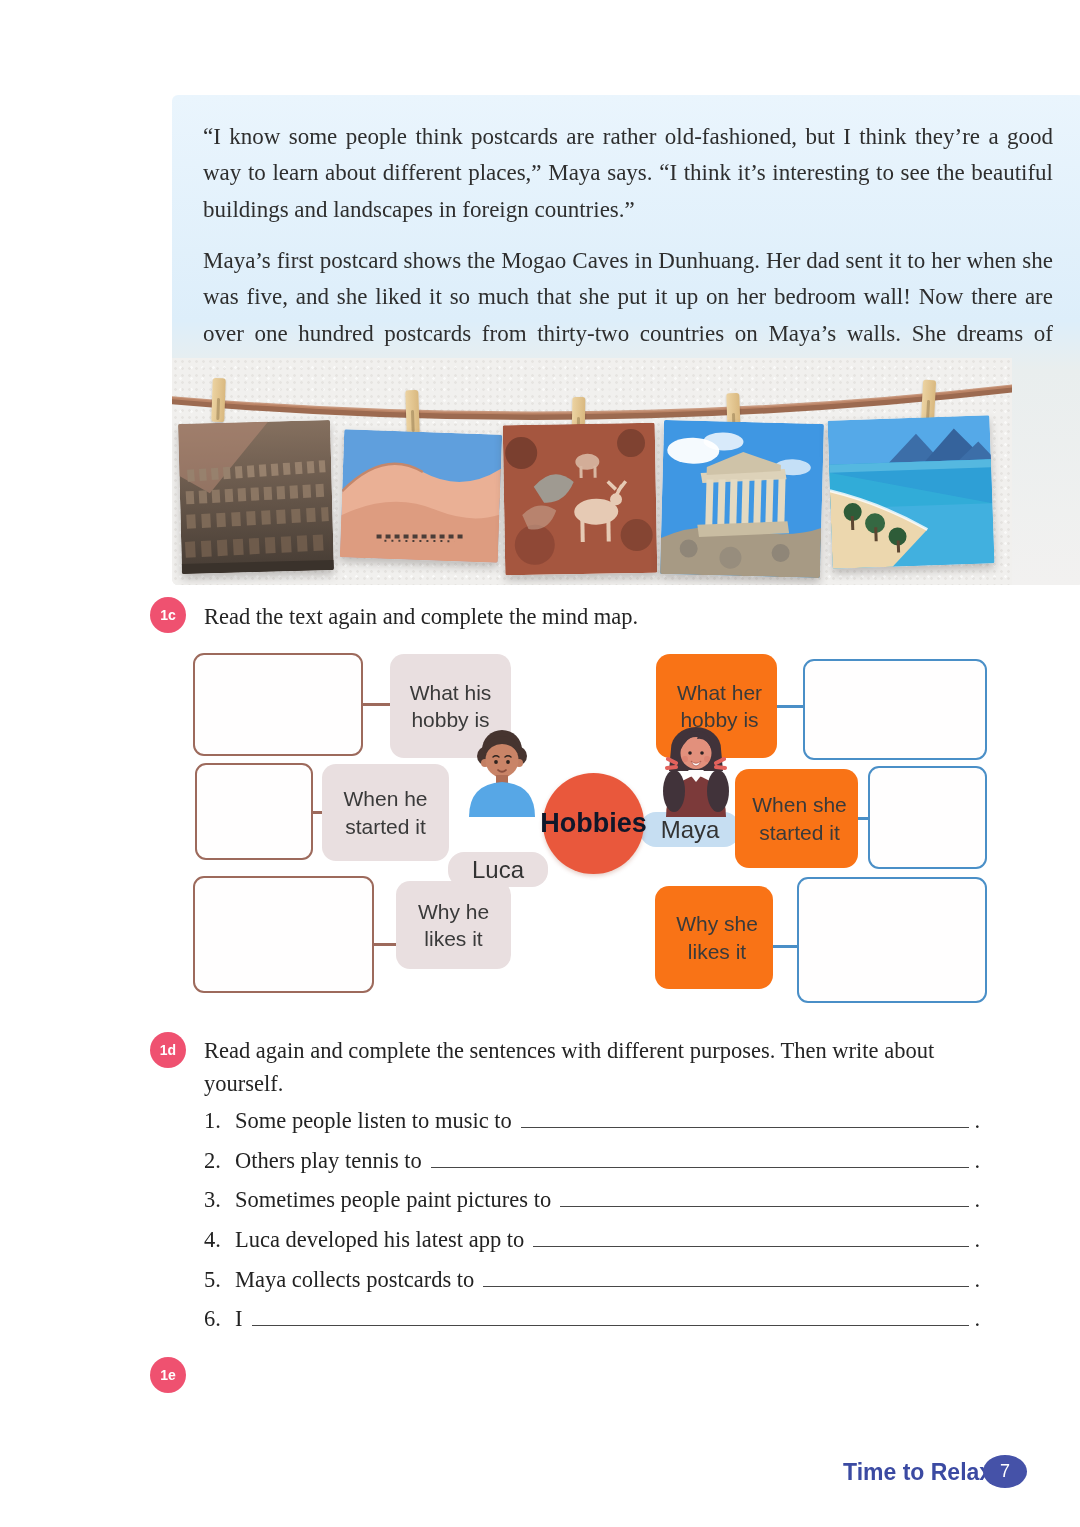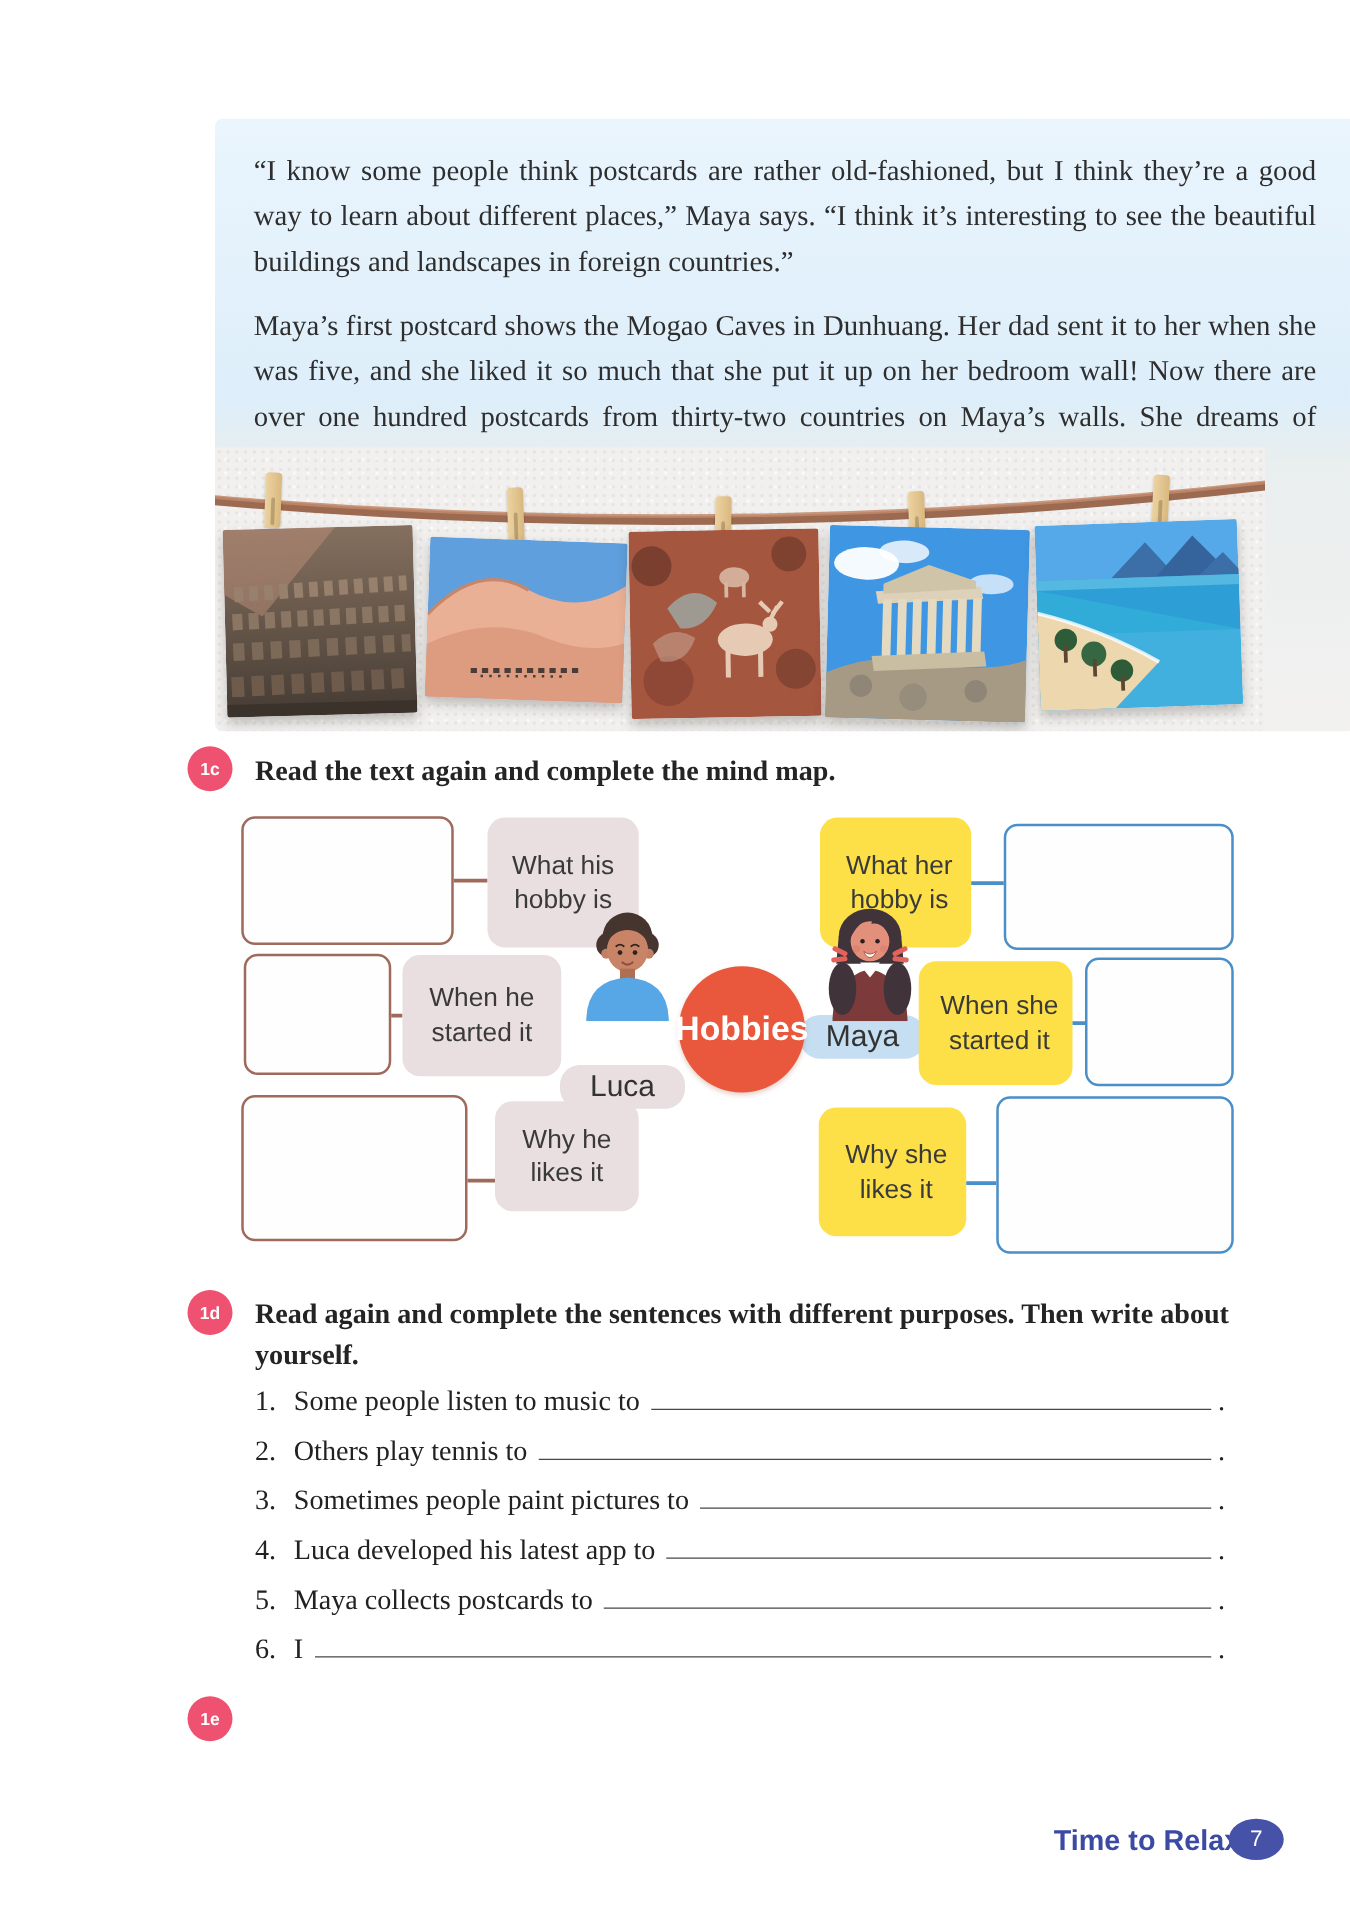--- a/index.html
+++ b/index.html
@@ -42,48 +42,48 @@
   }
   .card svg { display:block; }
   
   .badge {
     position:absolute; width:36px; height:36px; border-radius:50%;
     display:flex; align-items:center; justify-content:center;
     background:#ef5170; color:#fff;
     font-family:"Liberation Sans", sans-serif; font-weight:bold; font-size:14px;
   }
   .instruction {
-    position:absolute; font-weight:bold; font-size:22.5px; color:#242424; line-height:1.45;
+    position:absolute; font-weight:normal; font-size:22.5px; color:#242424; line-height:1.45;
   }
   
   .mindmap { position:absolute; left:0; top:645px; width:1080px; height:375px; }
   .slot { position:absolute; background:#fffefe; border-radius:11px; }
   .slot.left  { border:2.5px solid #9d6a5c; }
   .slot.right { border:2.5px solid #4a8fc7; }
   .tag {
     position:absolute; border-radius:14px; display:flex; align-items:center; justify-content:center;
     text-align:center; font-family:"Liberation Sans", sans-serif; font-size:21px;
     color:#3a3a3a; line-height:1.3; padding:4px;
   }
   .tag.pink { background:#e9dfe0; }
-  .tag.blue { background:#fde047;padding-left:10px; }
+  .tag.blue { background:#f97316;padding-left:10px; }
   .conn { position:absolute; height:2.5px; }
   .conn.brown { background:#9d6a5c; }
   .conn.blue  { background:#4a8fc7; }
   .namebar {
     position:absolute; height:35px; border-radius:16px;
     display:flex; align-items:center; justify-content:center;
     font-family:"Liberation Sans", sans-serif; font-size:24px; color:#333;
   }
   .namebar.pink { background:#e9dfe0; }
   .namebar.blue { background:#c6def2; }
   .hub {
     position:absolute; left:543px; top:128px; width:101px; height:101px; border-radius:50%;
     background:#e9583c; display:flex; align-items:center; justify-content:center;
-    color:#ffffff; font-family:"Liberation Sans", sans-serif; font-weight:bold; font-size:27px;
+    color:#0f172a; font-family:"Liberation Sans", sans-serif; font-weight:bold; font-size:27px;
     box-shadow:0 2px 4px rgba(150,60,30,0.25); z-index:3;
   }
   .figure { position:absolute; z-index:2; }
   
   .sentences { position:absolute; left:204px; top:1108px; width:776px; }
   .srow { display:flex; align-items:baseline; height:39.7px; font-size:22.5px; color:#222; }
   .srow .num { width:31px; flex:none; }
   .srow .stext { white-space:nowrap; padding-right:7px; }
   .srow .blank { flex:1 1 auto; height:3px; border-bottom:1.6px solid #474747; margin:0 5px 0 2px; }
   .srow .suffix { flex:none; }

